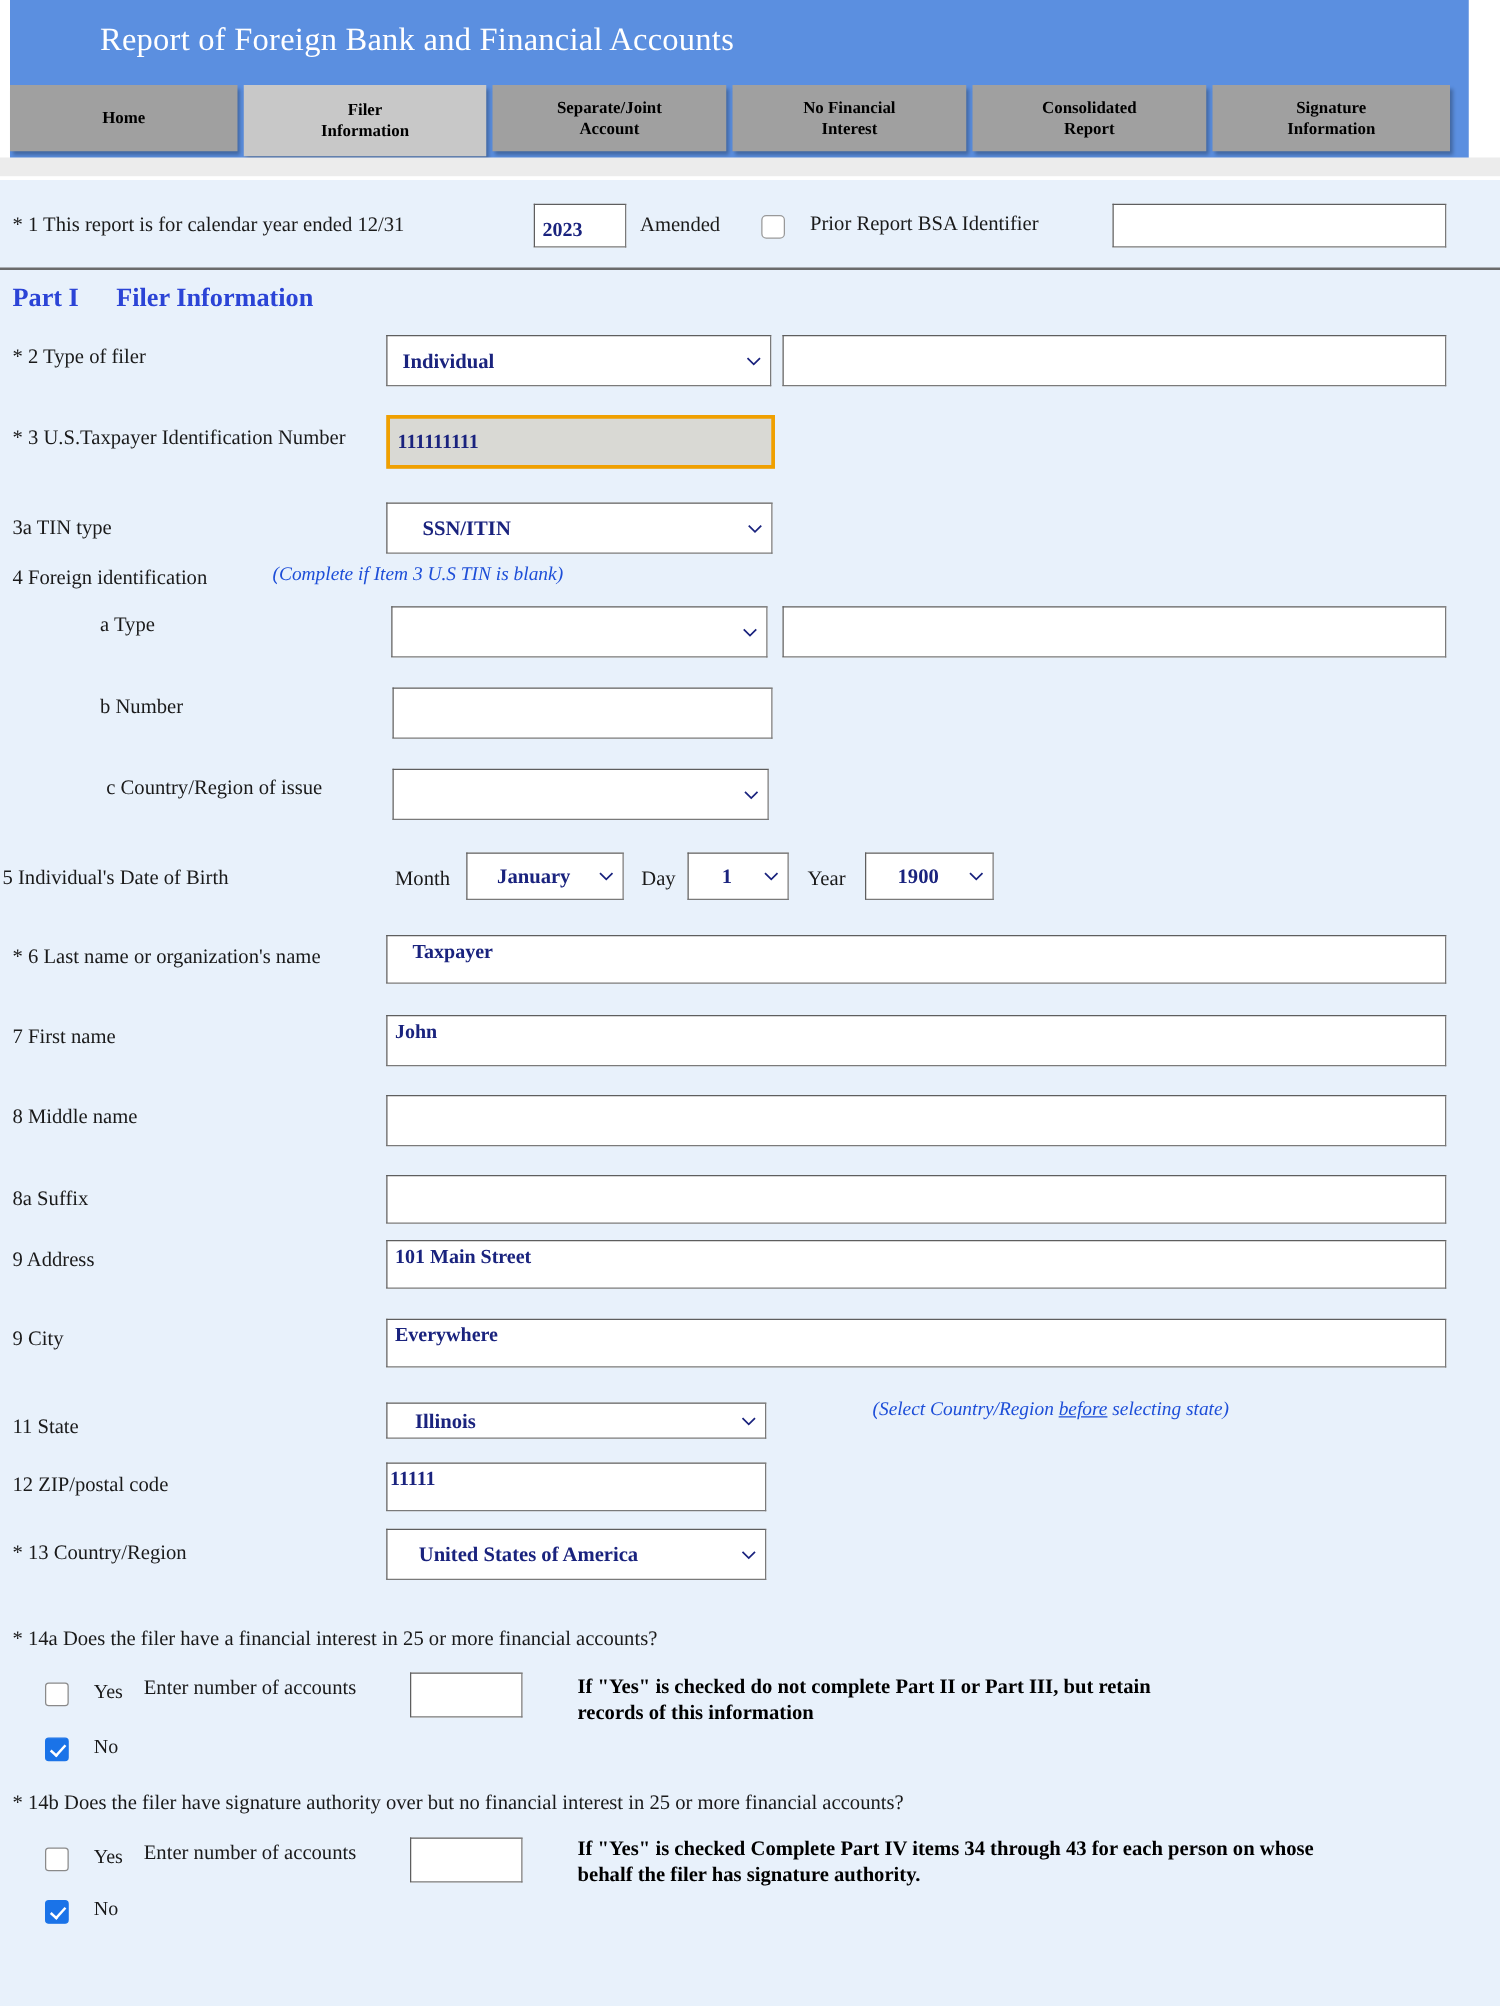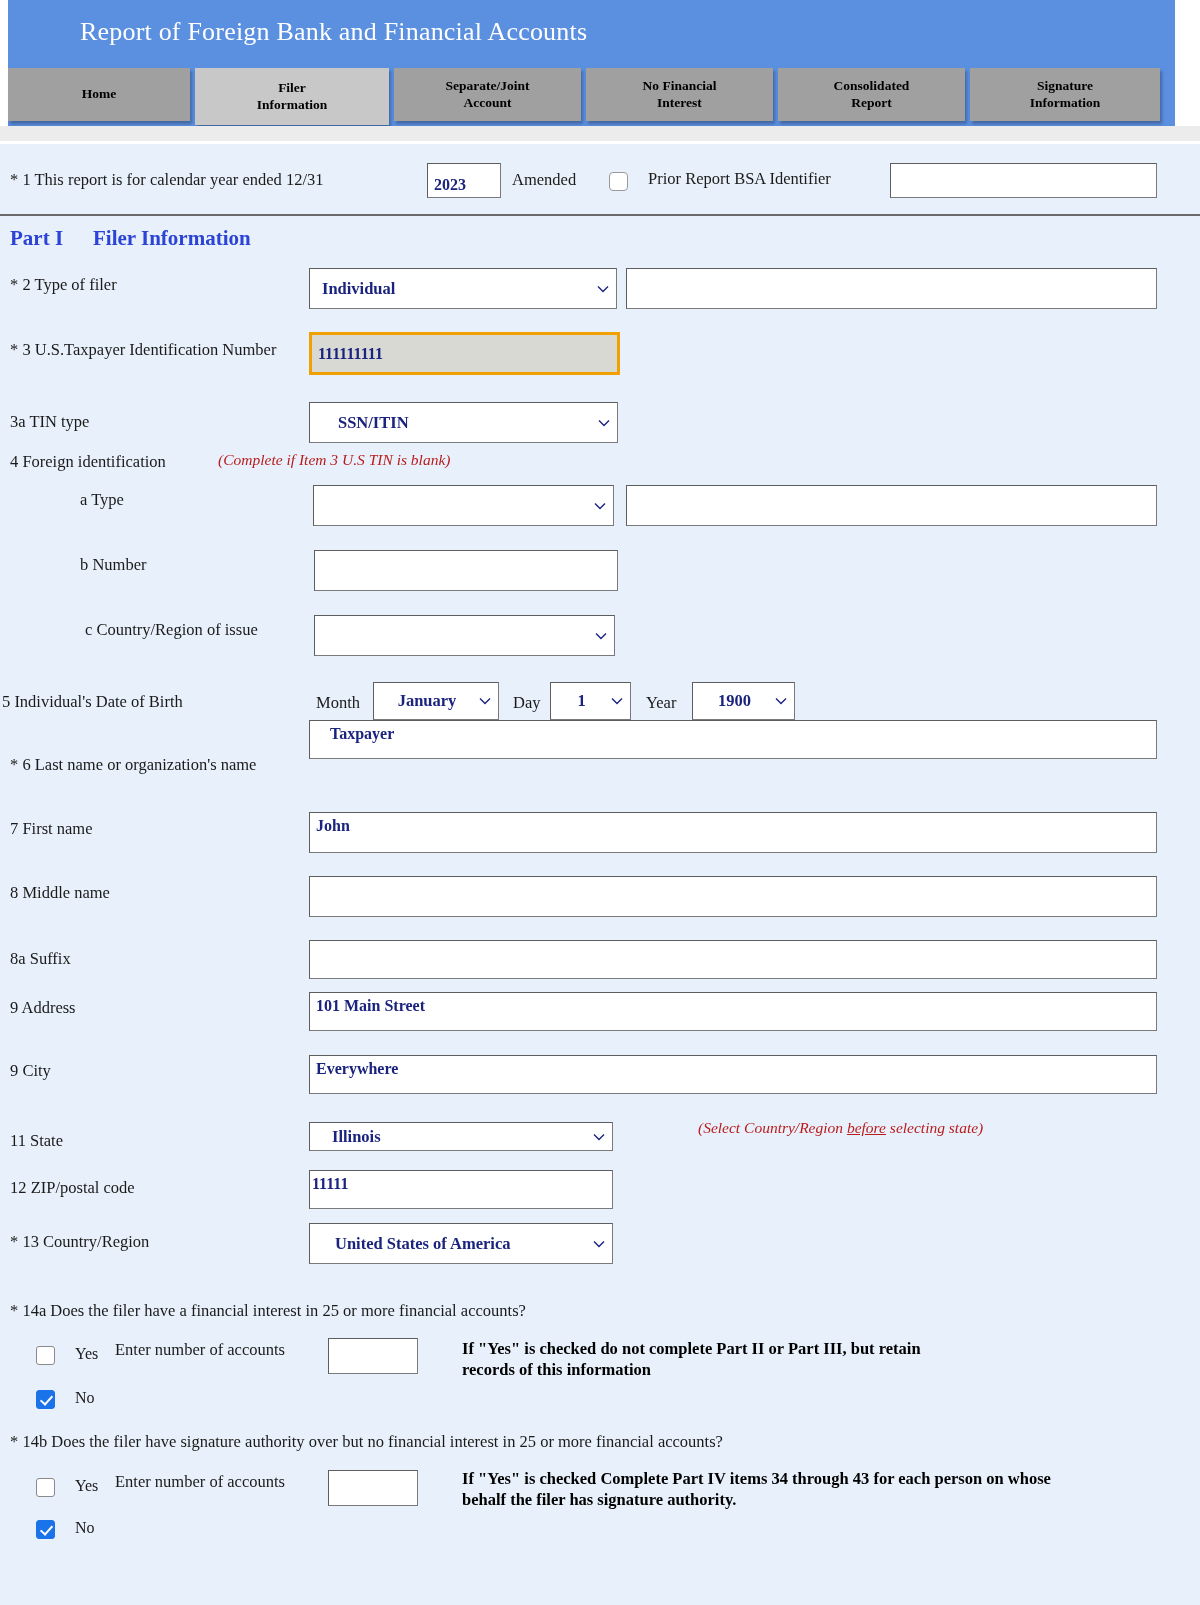--- a/index.html
+++ b/index.html
@@ -166,21 +166,21 @@
     height: 11px;
     pointer-events: none;
   }
   .sel .chev svg { display: block; }
 
   .italic-note {
     position: absolute;
     font-family: "Liberation Serif", serif;
     font-style: italic;
     font-size: 15.5px;
-    color: #b91c1c;
+    color: #1d4ed8;
     white-space: nowrap;
   }
 
   .parthdr {
     position: absolute;
     font-family: "Liberation Serif", serif;
     font-weight: bold;
     font-size: 21px;
     color: #2b44d6;
     white-space: nowrap;
@@ -359,21 +359,21 @@
   <div class="sel center" style="left:692px;top:538px;width:103px;height:38px;">
     <span class="selval">1900</span>
     <span class="chev">
       <svg viewBox="0 0 12 12" width="12" height="12">
           <path d="M1 3.5 L6 8.5 L11 3.5" fill="none" stroke="#1a237e" stroke-width="1.4"></path>
         </svg>
     </span>
   </div>
 
   <div class="lbl" style="left:10px;top:611px;">* 6 Last name  or organization's name</div>
-  <div class="txt" style="left:309px;top:576px;width:848px;height:39px;padding-left:20px;">Taxpayer</div>
+  <div class="txt" style="left:309px;top:604px;width:848px;height:39px;padding-left:20px;">Taxpayer</div>
 
   <div class="lbl" style="left:10px;top:675px;">7  First name</div>
   <div class="txt" style="left:309px;top:668px;width:848px;height:41px;">John</div>
 
   <div class="lbl" style="left:10px;top:739px;">8  Middle name</div>
   <div class="txt" style="left:309px;top:732px;width:848px;height:41px;"></div>
 
   <div class="lbl" style="left:10px;top:805px;">8a Suffix</div>
   <div class="txt" style="left:309px;top:796px;width:848px;height:39px;"></div>
 

